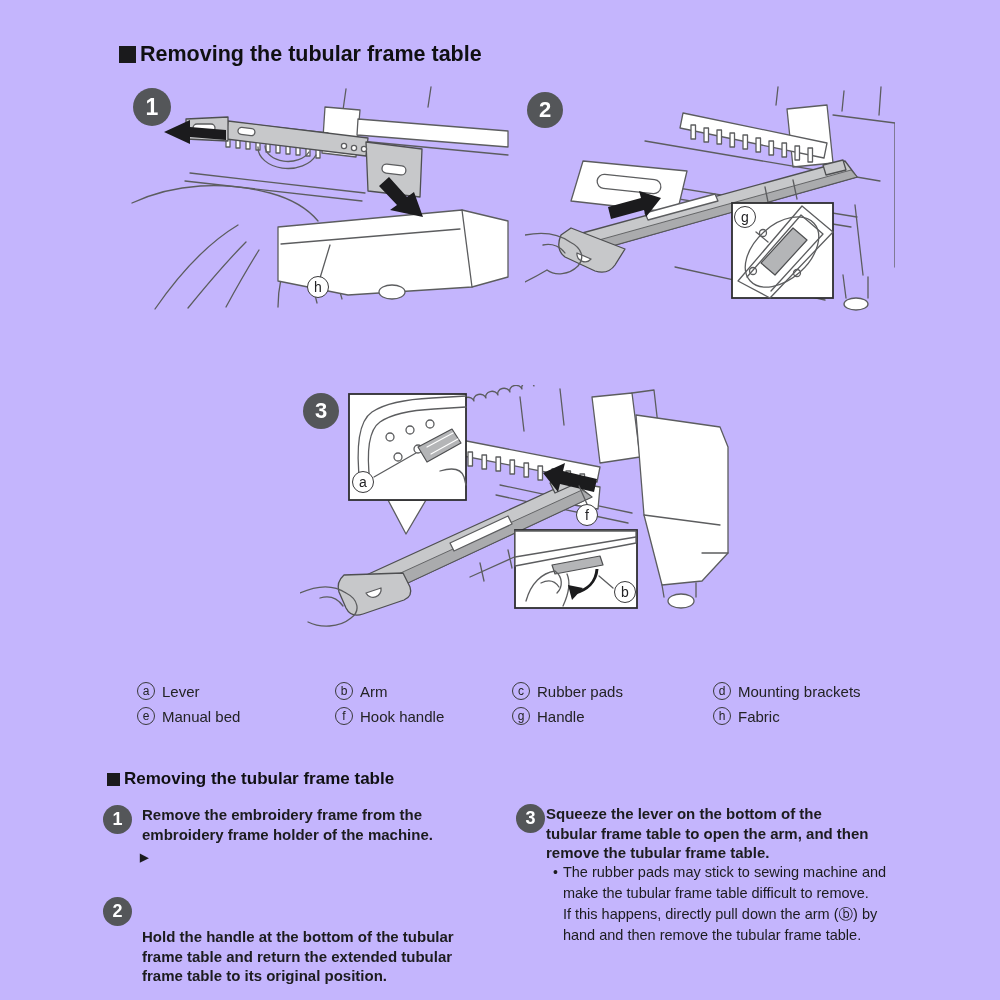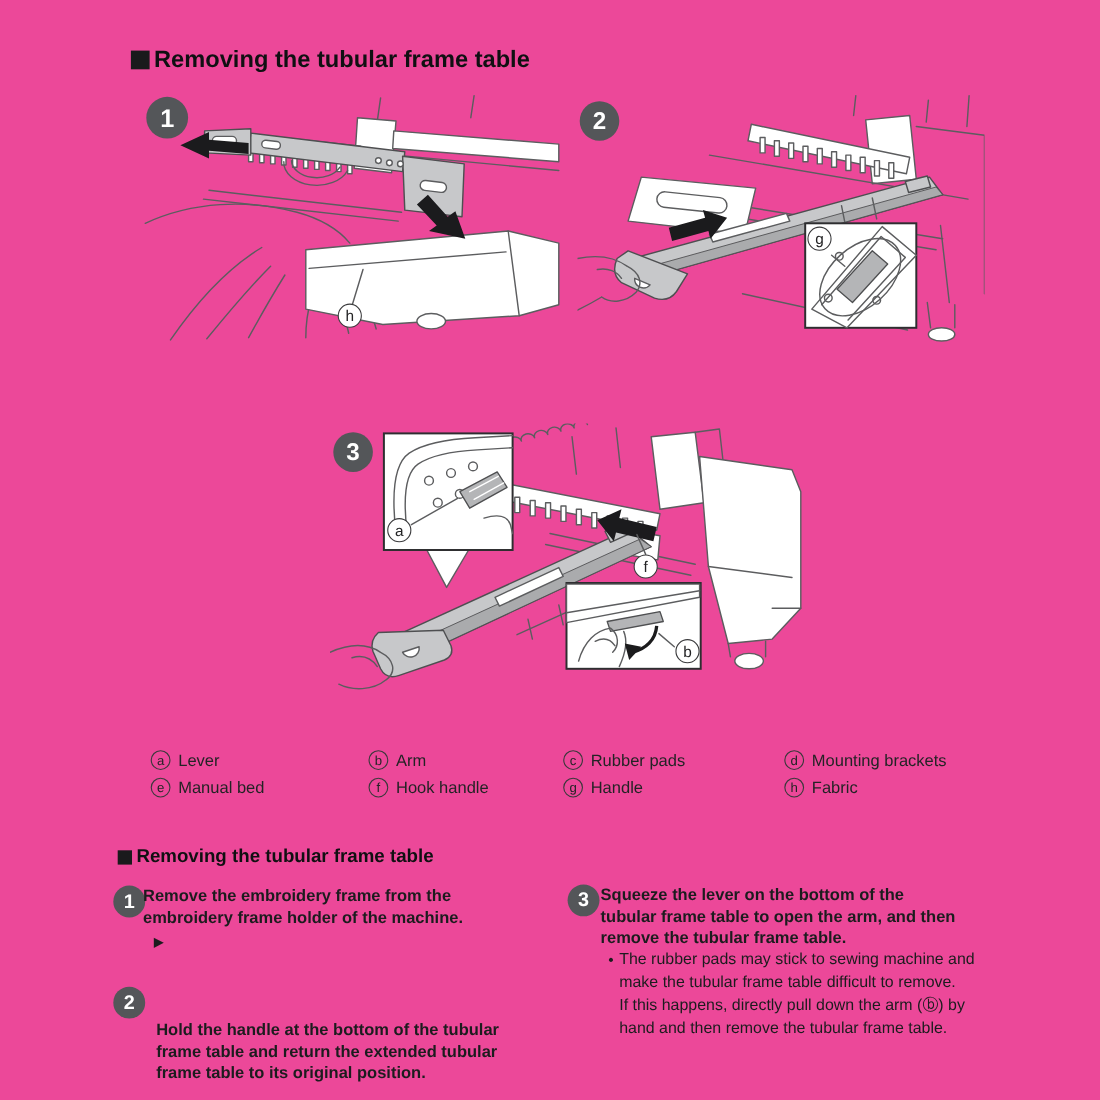--- a/index.html
+++ b/index.html
@@ -1,16 +1,16 @@
 <!DOCTYPE html>
 <html><head>
 <meta charset="utf-8">
 <style>
   html,body{margin:0;padding:0;background:#fff;}
-  .page{position:relative;width:1000px;height:1000px;background:#ec4899;
+  .page{position:relative;width:1000px;height:1000px;background:#c4b5fd;
         font-family:"Liberation Sans",sans-serif;color:#1c1c1e;overflow:hidden;}
   .title{position:absolute;display:flex;align-items:center;gap:4px;font-weight:bold;color:#101012;}
   .title1{left:119px;top:42px;font-size:21.5px;}
   .title2{left:107px;top:769px;font-size:17px;}
   .sq{background:#1a1a1c;display:inline-block;}
   .sq1{width:17px;height:17px;}
   .sq2{width:13px;height:13px;}
   .fig{position:absolute;}
   .badge{position:absolute;background:#545659;color:#fff;border-radius:50%;
          display:flex;align-items:center;justify-content:center;font-weight:bold;}
@@ -234,21 +234,21 @@
       <span>Fabric</span>
     </div>
   </div>
 
   <div class="title title2">
     <span class="sq sq2"></span>
     <span>Removing the tubular frame table</span>
   </div>
 
   <div class="badge badge-sm" style="left:103px;top:805px">1</div>
-  <div class="step-text" style="left:130px;top:805px;width:370px">Remove the embroidery frame from the
+  <div class="step-text" style="left:142px;top:805px;width:370px">Remove the embroidery frame from the
 embroidery frame holder of the machine.</div>
   <div class="note note-b" style="left:140px;top:847px;width:370px">
     <span class="note-ic">▶</span>
   </div>
   <div class="badge badge-sm" style="left:103px;top:897px">2</div>
   <div class="step-text" style="left:142px;top:927px;width:370px">Hold the handle at the bottom of the tubular
 frame table and return the extended tubular
 frame table to its original position.</div>
 
   <div class="badge badge-sm" style="left:516px;top:804px">3</div>

